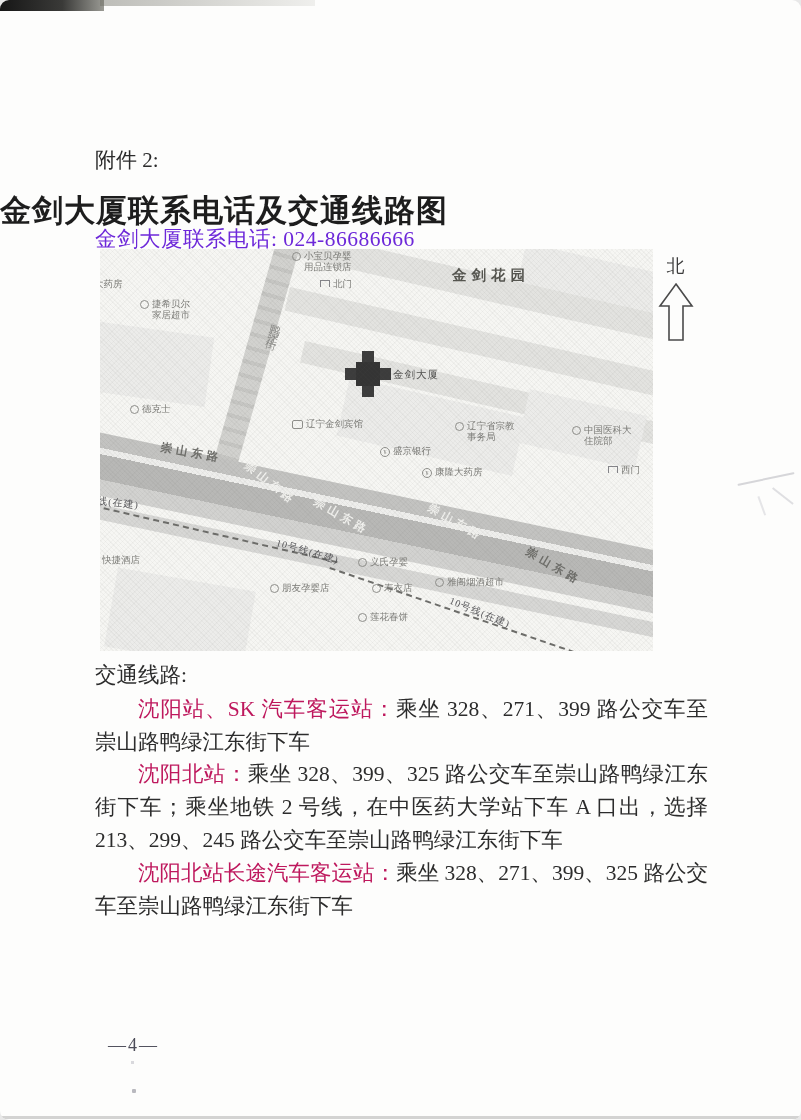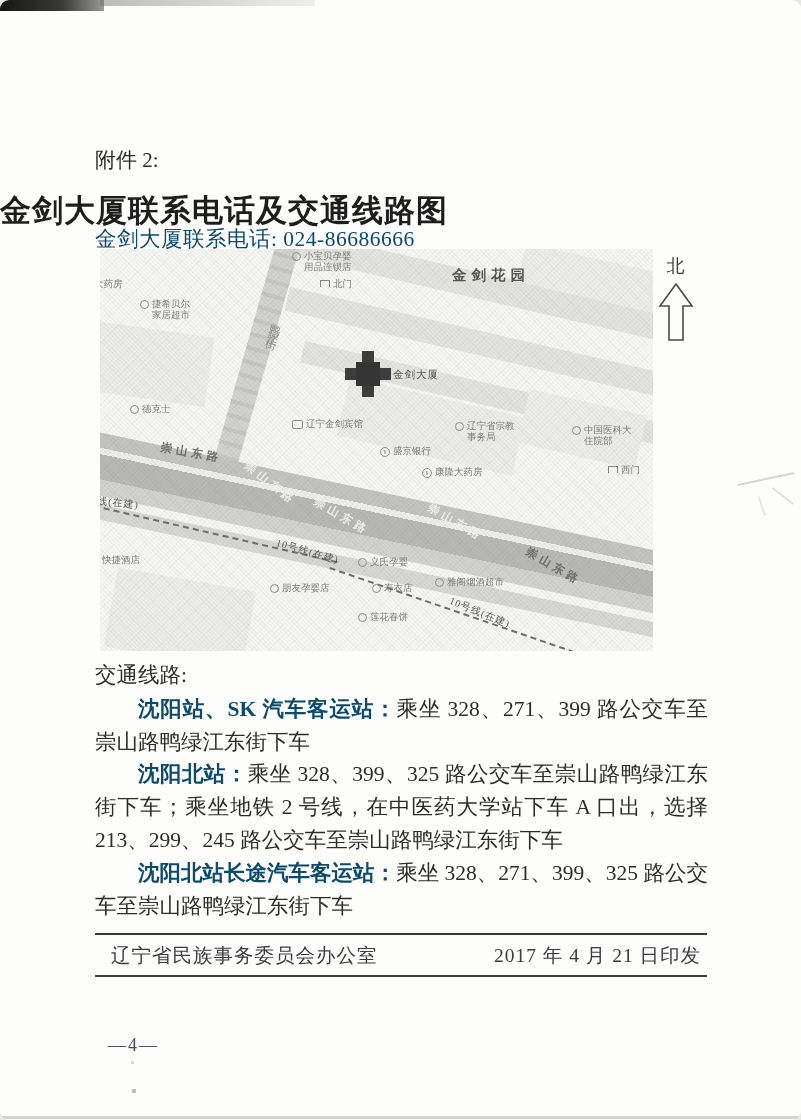--- a/index.html
+++ b/index.html
@@ -17,21 +17,21 @@
   .scan-mark-right3{position:absolute;left:752px;top:505px;width:20px;height:1.5px;
     background:#a0a0aa;opacity:.25;transform:rotate(70deg);}
   .scan-line-bottom{position:absolute;left:0;top:1116px;width:801px;height:2.5px;
     background:#bdbdbb;opacity:.65;}
   .speck1{position:absolute;left:132px;top:1089px;width:4px;height:4px;background:#8c8c96;opacity:.6;border-radius:1px;}
   .speck2{position:absolute;left:131px;top:1061px;width:3px;height:3px;background:#b5b5bd;opacity:.5;}
   
   .attach{position:absolute;left:95px;top:146px;font-size:21px;color:#2b2b2b;}
   .doc-title{position:absolute;left:0;top:190px;width:801px;
     font-size:31px;font-weight:700;letter-spacing:1px;color:#1d1d1d;}
-  .phone-line{position:absolute;left:95px;top:224px;font-size:21.5px;color:#0c4a6e;letter-spacing:.5px;}
+  .phone-line{position:absolute;left:95px;top:224px;font-size:21.5px;color:#6d28d9;letter-spacing:.5px;}
   
   .map{position:absolute;left:100px;top:249px;width:553px;height:402px;
     background:#f6f6f3;overflow:hidden;}
   .map::after{content:"";position:absolute;inset:0;pointer-events:none;
     background:
       repeating-linear-gradient(45deg,rgba(90,90,85,.05) 0 1px,transparent 1px 3px),
       repeating-linear-gradient(-45deg,rgba(90,90,85,.04) 0 1px,transparent 1px 4px);}
   .shape{position:absolute;}
   .blk{background:#e3e3e0;}
   .blk2{background:#ececea;}
@@ -64,21 +64,21 @@
   .ic-g{width:8px;height:6px;border:1.2px solid #85858a;border-bottom:none;}
   
   .north{position:absolute;left:652px;top:254px;width:48px;text-align:center;}
   .north .n-label{font-size:18px;color:#3d3d3d;letter-spacing:1px;}
   .north svg{display:block;margin:4px auto 0;}
   
   .transport{position:absolute;left:95px;top:651px;width:613px;font-size:21.5px;
     line-height:32.8px;color:#2c2c2c;text-align:justify;}
   .transport .t-head{margin:8px 0 1px 0;}
   .transport p{margin:0;text-indent:2em;}
-  .transport .st{font-weight:700;color:#0c4a6e;}
+  .transport .st{font-weight:400;color:#be185d;}
   
   .footer{position:absolute;left:95px;top:933px;width:612px;height:44px;
     border-top:2.5px solid #3a3a3a;border-bottom:2.5px solid #3a3a3a;
     display:flex;align-items:center;justify-content:space-between;
     padding:0 6px 0 16px;box-sizing:border-box;font-size:19.5px;color:#3a3a3f;letter-spacing:1px;}
   .pagenum{position:absolute;left:108px;top:1035px;font-size:18px;color:#4c4c58;letter-spacing:2px;}
 </style>
 </head>
 <body>
 
@@ -165,19 +165,15 @@
 
   <div class="transport">
     <div class="t-head">交通线路:</div>
     <div id="routes">
         <p><span class="st">沈阳站、SK 汽车客运站：</span><span>乘坐 328、271、399 路公交车至崇山路鸭绿江东街下车</span></p>
         <p><span class="st">沈阳北站：</span><span>乘坐 328、399、325 路公交车至崇山路鸭绿江东街下车；乘坐地铁 2 号线，在中医药大学站下车 A 口出，选择 213、299、245 路公交车至崇山路鸭绿江东街下车</span></p>
         <p><span class="st">沈阳北站长途汽车客运站：</span><span>乘坐 328、271、399、325 路公交车至崇山路鸭绿江东街下车</span></p>
       </div>
   </div>
 
-  <div class="footer">
-    <span>辽宁省民族事务委员会办公室</span>
-    <span>2017 年 4 月 21 日印发</span>
-  </div>
 
   <div class="pagenum">—4—</div>
 </div>
 
 </body></html>

